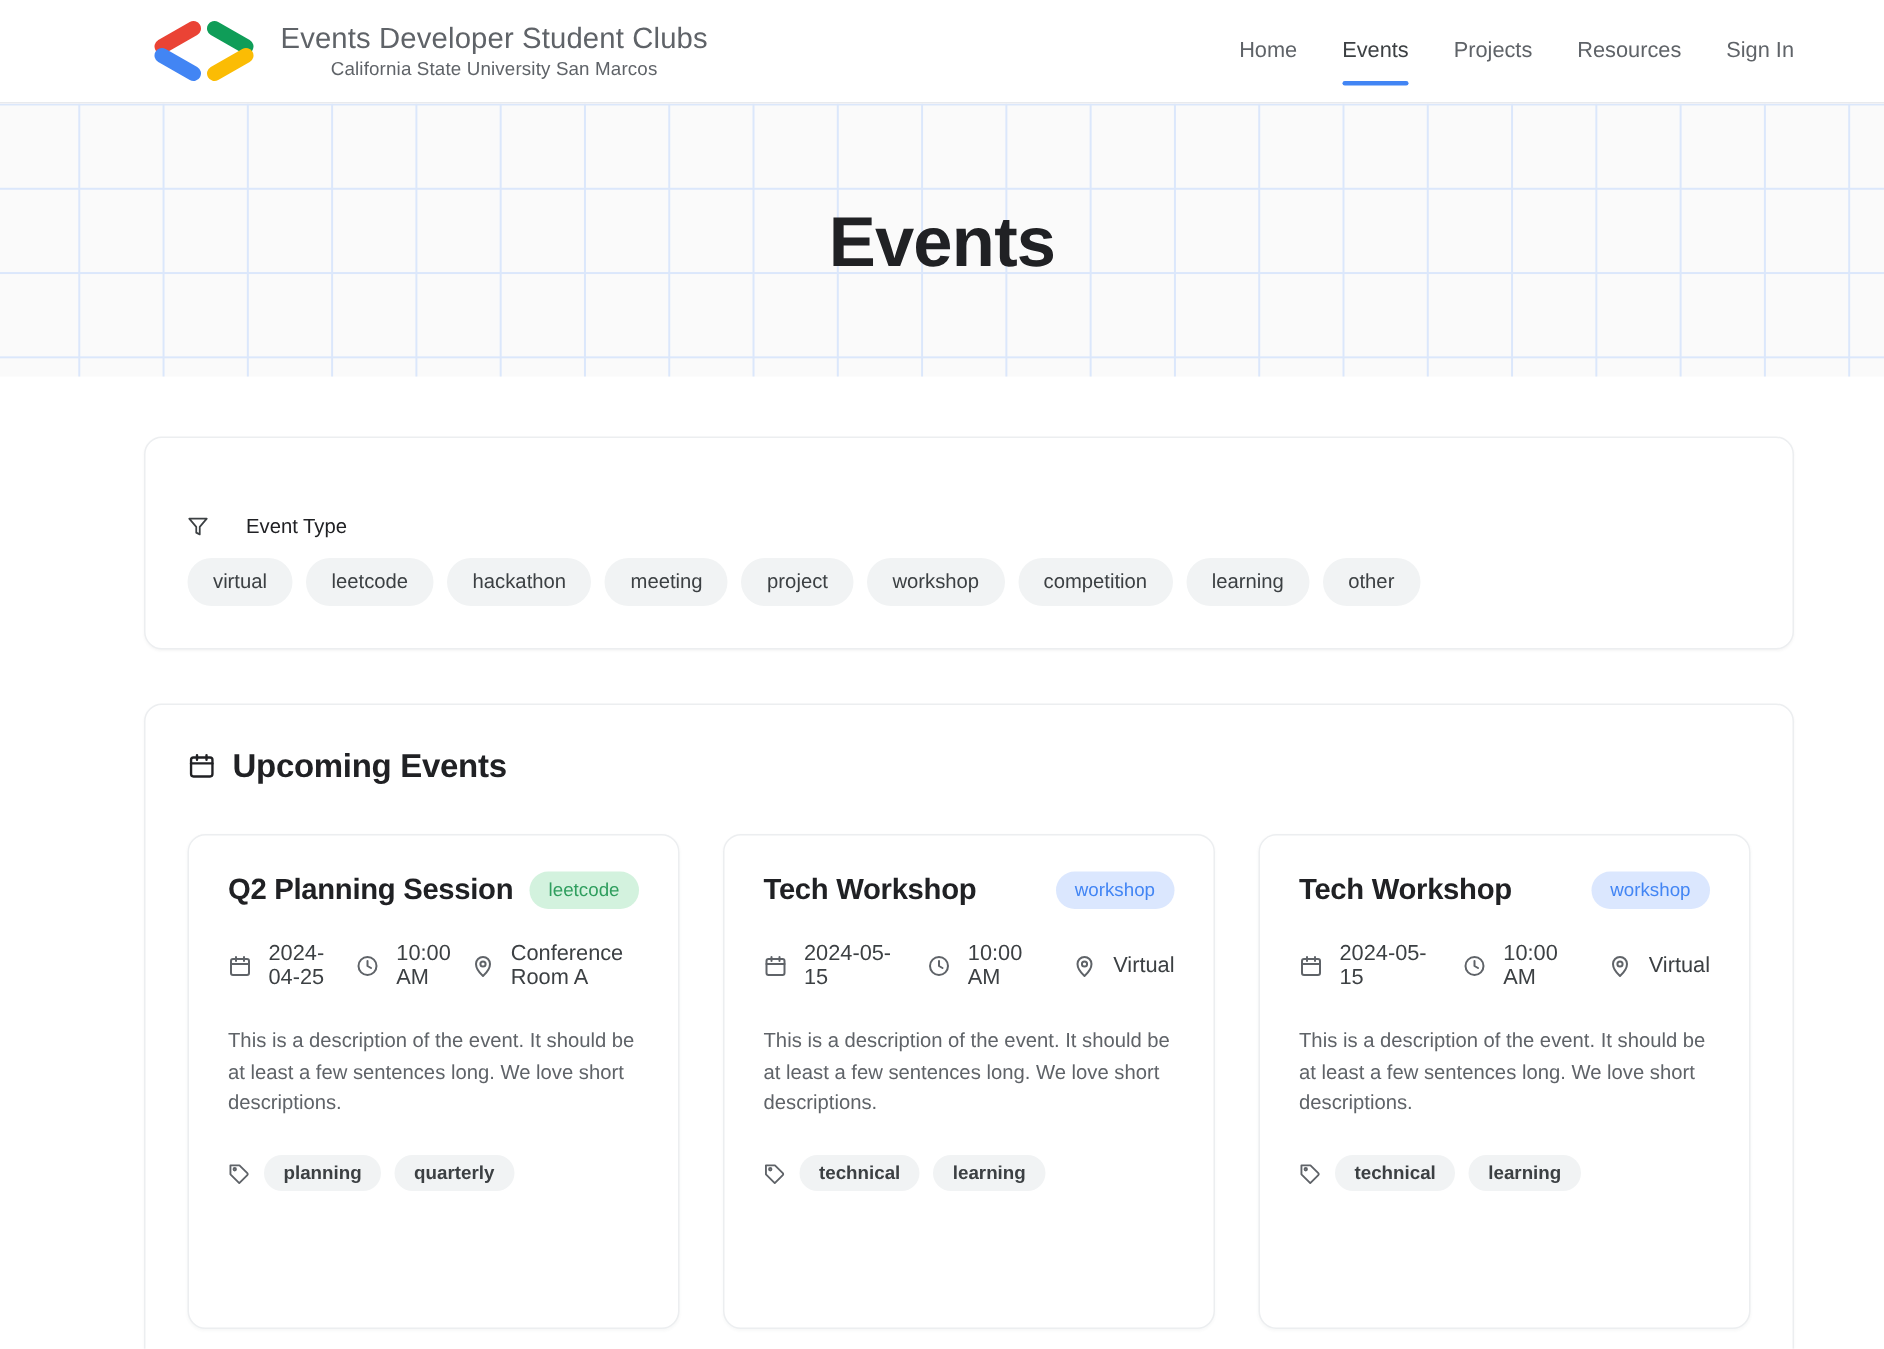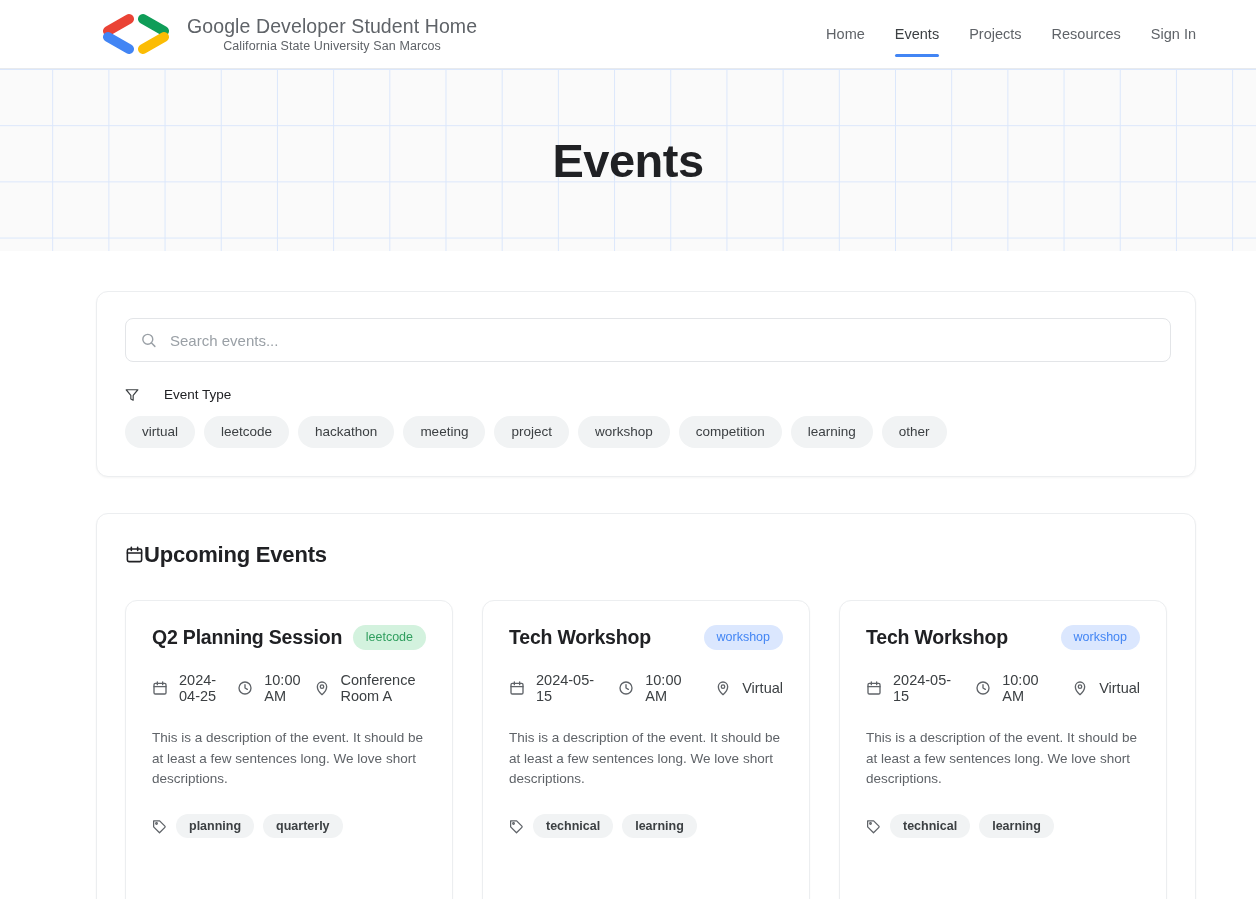--- a/index.html
+++ b/index.html
@@ -96,21 +96,21 @@
   .chips { display: flex; flex-wrap: wrap; gap: 9px; margin-top: 14px; }
   .chip {
     background: #f1f3f4; color: #3c4043;
     border: none; border-radius: 999px;
     padding: 8px 17px; font-size: 13.5px;
     font-family: inherit; cursor: pointer; line-height: 1.15;
   }
 
   
   .events-panel { margin-top: 36px; padding: 28px 28px 30px 28px; }
-  .section-head { display: flex; align-items: center; }
+  .section-head { display: flex; align-items: center; gap: 11px; }
   .section-icon { width: 19px; height: 19px; color: #202124; }
   .section-title { font-size: 22px; font-weight: bold; color: #202124; letter-spacing: -.2px; }
 
   .event-grid {
     display: grid; grid-template-columns: repeat(3, 1fr);
     gap: 29px; margin-top: 32px;
   }
   .event-card {
     border: 1px solid #eceef0; border-radius: 12px;
     padding: 24px 26px 26px 26px;
@@ -151,48 +151,41 @@
   <div class="brand">
     <svg class="gdsc-logo" viewBox="0 0 74 42">
       <g stroke-linecap="round" stroke-width="10" fill="none">
         <line x1="30" y1="6" x2="9" y2="18" stroke="#ea4335"></line>
         <line x1="9" y1="24" x2="30" y2="36" stroke="#4285f4"></line>
         <line x1="44" y1="6" x2="65" y2="18" stroke="#0f9d58"></line>
         <line x1="65" y1="24" x2="44" y2="36" stroke="#fbbc04"></line>
       </g>
     </svg>
     <div class="brand-text">
-      <span class="brand-title">Google Developer Student Home</span>
+      <span class="brand-title">Events Developer Student Clubs</span>
       <span class="brand-sub">California State University San Marcos</span>
     </div>
   </div>
 
   <nav class="main-nav">
     <span class="nav-item">Home</span>
     <span class="nav-item active">Events</span>
     <span class="nav-item">Projects</span>
     <span class="nav-item">Resources</span>
     <span class="nav-item">Sign In</span>
   </nav>
 </header>
 
 <section class="hero">
   <h1 class="hero-title">Events</h1>
 </section>
 
 <main class="page">
 
   <section class="panel filter-panel">
-    <div class="search-wrap">
-      <svg class="search-icon" viewBox="0 0 24 24" fill="none" stroke="currentColor" stroke-width="2">
-        <circle cx="11" cy="11" r="7"></circle>
-          <line x1="16.3" y1="16.3" x2="21" y2="21" stroke-linecap="round"></line>
-      </svg>
-      <input class="search-input" type="text" placeholder="Search events..." style="">
-    </div>
 
     <div class="filter-label-row">
       <svg class="filter-icon" viewBox="0 0 24 24" fill="none" stroke="currentColor" stroke-width="2" stroke-linecap="round" stroke-linejoin="round">
         <polygon points="22 3 2 3 10 12.46 10 19 14 21 14 12.46 22 3"></polygon>
       </svg>
       <span class="filter-label">Event Type</span>
     </div>
 
     <div class="chips">
       <button class="chip">virtual</button>

